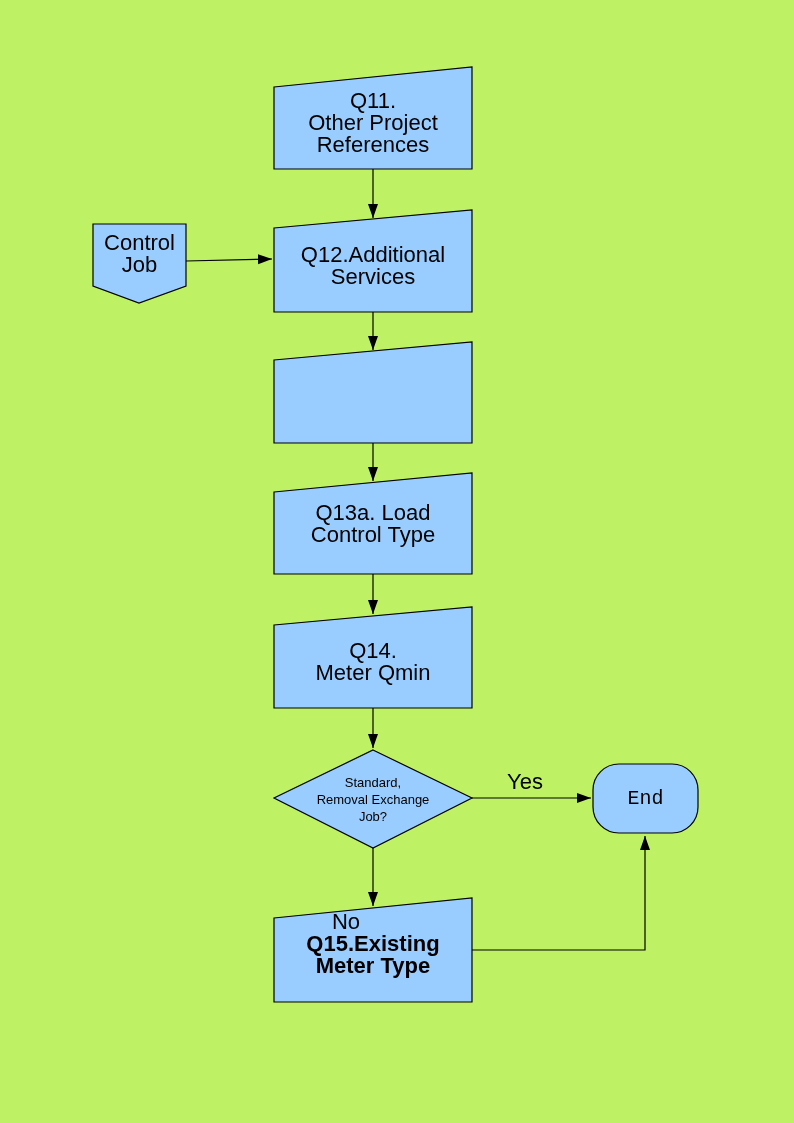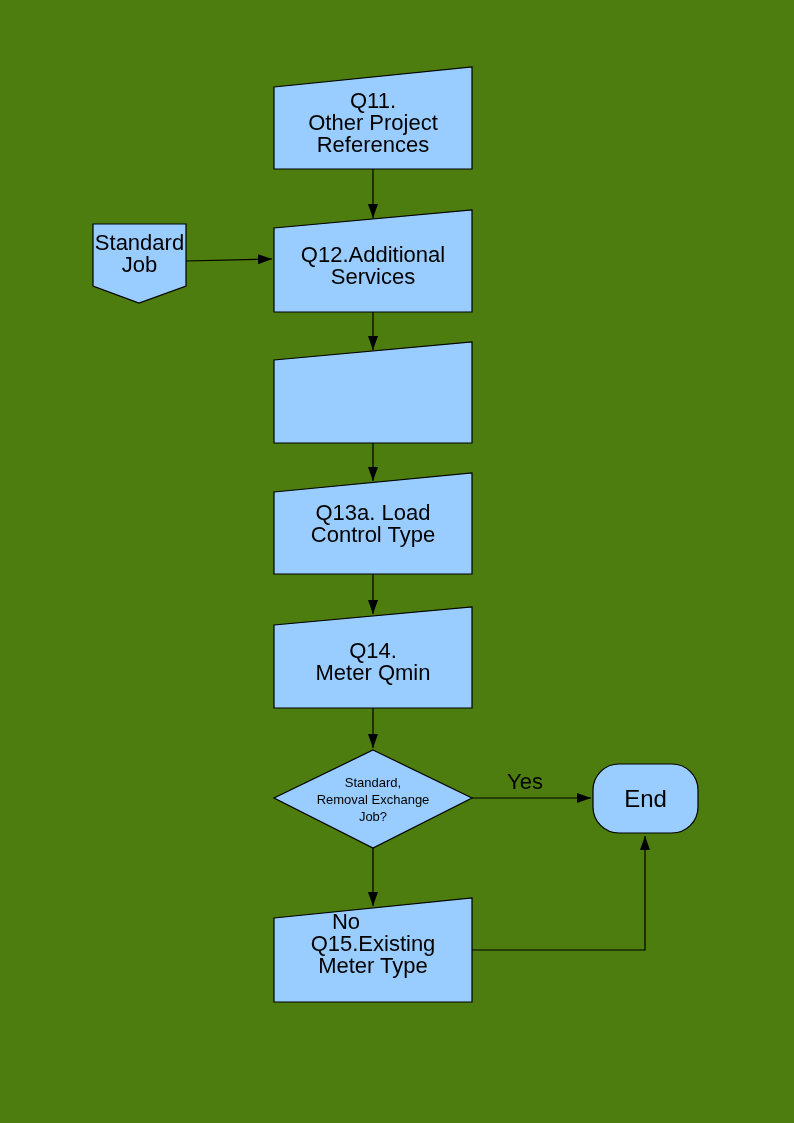--- a/index.html
+++ b/index.html
@@ -1,20 +1,20 @@
 <!DOCTYPE html>
 <html><head>
 <meta charset="utf-8">
 <style>
   html, body { margin: 0; padding: 0; background: #ffffff; }
   .page {
     position: relative;
     width: 794px;
     height: 1123px;
-    background: #4d7c0f;
+    background: #bef264;
     overflow: hidden;
     font-family: "Liberation Sans", sans-serif;
     color: #000000;
   }
   svg.canvas { position: absolute; top: 0; left: 0; }
   svg.canvas .shape { stroke: #000000; stroke-width: 1.2; }
   svg.canvas .edge  { stroke: #000000; stroke-width: 1.2; fill: none; }
   svg.canvas .arrowhead { fill: #000000; stroke: none; }
 
   .lbl {
@@ -22,32 +22,32 @@
     display: flex;
     align-items: center;
     justify-content: center;
     text-align: center;
     white-space: pre-line;
     font-size: 22px;
     line-height: 22px;
     color: #000000;
   }
   .lbl.small { font-size: 13px; line-height: 17px; }
-  .lbl.end   { font-size: 24px; }
+  .lbl.end   { font-size: 20px; font-family: Liberation Mono, monospace; }
 
   
   .lbl-q11   { left: 274px; top: 77px;  width: 198px; height: 92px; }
   .lbl-job   { left: 93px;  top: 222px; width: 93px;  height: 64px; }
   .lbl-q12   { left: 274px; top: 219px; width: 198px; height: 93px; }
   .lbl-q13   { left: 274px; top: 351px; width: 198px; height: 92px; }
   .lbl-q13a  { left: 274px; top: 478px; width: 198px; height: 92px; }
   .lbl-q14   { left: 274px; top: 616px; width: 198px; height: 92px; }
   .lbl-dec   { left: 284px; top: 760px; width: 178px; height: 78px; }
   .lbl-end   { left: 593px; top: 764px; width: 105px; height: 69px; }
-  .lbl-q15   { left: 274px; top: 908px; width: 198px; height: 94px; }
+  .lbl-q15   { left: 274px; top: 908px; width: 198px; height: 94px; font-weight: bold; }
   .lbl-yes   { left: 488px; top: 768px; width: 74px;  height: 28px; }
   .lbl-no    { left: 318px; top: 871px; width: 56px;  height: 28px; margin-top: 37px; }
 </style>
 </head>
 <body>
 
 <div class="page">
 
   <svg class="canvas" width="794" height="1123" viewBox="0 0 794 1123">
     <defs>
@@ -73,21 +73,21 @@
     <polygon class="shape" points="274,492 472,473 472,574 274,574" fill="#99CCFF"></polygon>
     <polygon class="shape" points="274,625 472,607 472,708 274,708" fill="#99CCFF"></polygon>
     <polygon class="shape" points="373,750 472,798 373,848 274,798" fill="#99CCFF"></polygon>
     <rect class="shape" x="593" y="764" width="105" height="69" rx="26" ry="26" fill="#99CCFF"></rect>
     <polygon class="shape" points="274,918 472,898 472,1002 274,1002" fill="#99CCFF"></polygon>
   </svg>
 
   <div class="lbl lbl-q11">Q11.
 Other Project
 References</div>
-  <div class="lbl lbl-job">Standard
+  <div class="lbl lbl-job">Control
 Job</div>
   <div class="lbl lbl-q12">Q12.Additional
 Services</div>
   <div class="lbl lbl-q13a">Q13a. Load
 Control Type</div>
   <div class="lbl lbl-q14">Q14.
 Meter Qmin</div>
   <div class="lbl small lbl-dec">Standard,
 Removal Exchange
 Job?</div>

